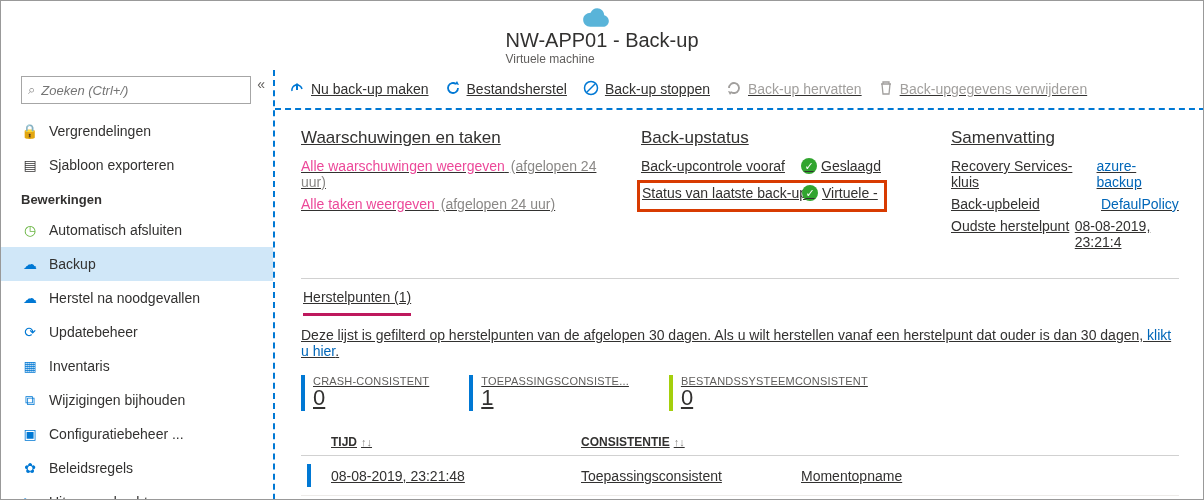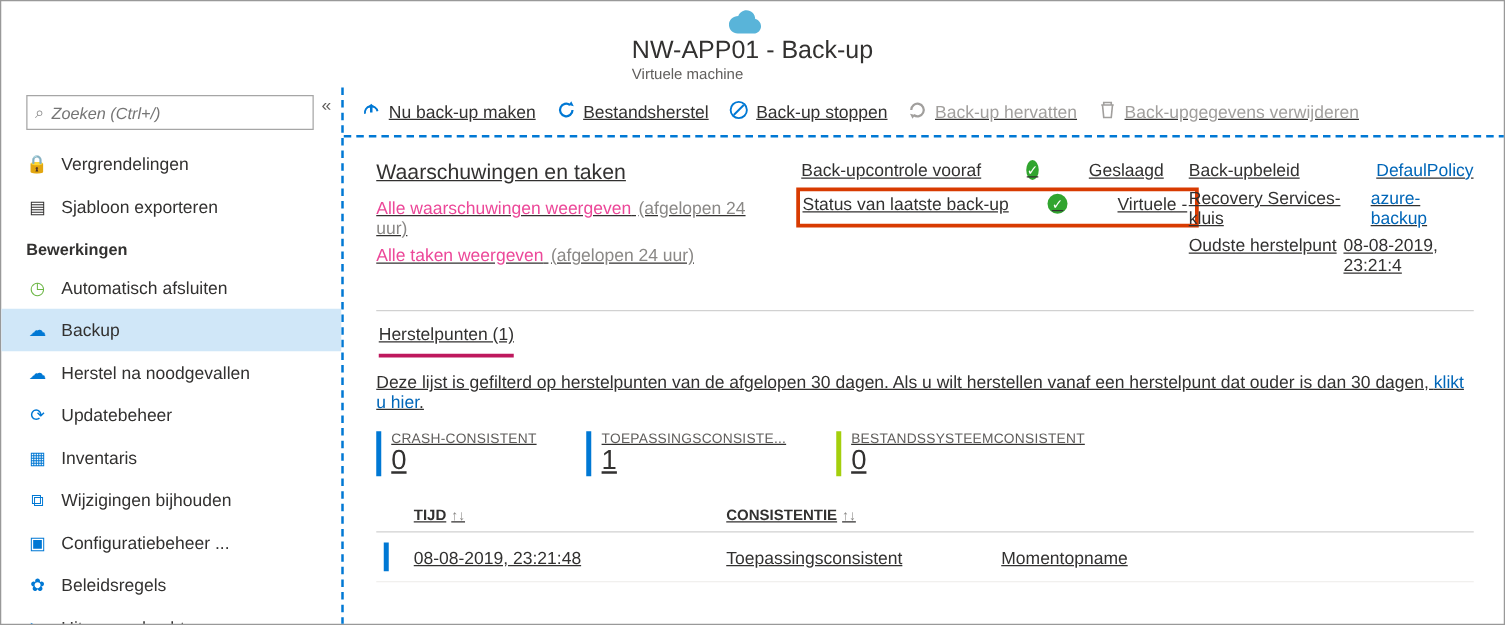--- a/index.html
+++ b/index.html
@@ -26,21 +26,21 @@
   .tbtn .ticon svg { width:16px; height:16px; }
   .content { padding: 18px 26px 0 26px; overflow:auto; }
   .columns { display:flex; gap:20px; }
   .col h3 { font-size:17px; font-weight:400; margin-bottom:10px; }
   .col1 { width:320px;}
   .col2 { width:290px;}
   .col3 { flex:1;}
   .linkrow { font-size:14px; margin-bottom:6px; }
   .linkrow a { color:#ec4899; text-decoration:none; }
   .greyspan { color:#8a8886; margin-left:2px;}
-  .statusrow { display:flex; align-items:center; font-size:14px; margin-bottom:6px; white-space:nowrap;gap:36px;}
+  .statusrow { display:flex; align-items:center; font-size:14px; margin-bottom:6px; white-space:nowrap;}
   .statusrow .label { width:160px;}
   .ok-badge { display:inline-flex; align-items:center; justify-content:center; width:16px; height:16px; border-radius:50%; background:#31a52f; color:#fff; font-size:11px; margin-right:4px;}
   .highlight-box { border:3px solid #d83b01; padding:2px 6px 2px 2px; margin-left:-4px; width:fit-content;}
   .kvrow { display:flex; font-size:14px; margin-bottom:6px;}
   .kvrow .k { width:150px;}
   .kvrow .v.link { color:#0066b8;}
   .divider { border:none; border-top:1px solid #d1d1d1; margin:22px 0 0 0;}
   .tabhdr { font-size:14px; padding:10px 0 8px 2px;}
   .tabhdr span.tab { border-bottom:3px solid #be185d; padding-bottom:8px; font-weight:400;}
   .hint { font-size:14px; margin:14px 0 16px 0;}
@@ -180,42 +180,44 @@
             <a href="#">Alle waarschuwingen weergeven</a>
             <span class="greyspan">(afgelopen 24 uur)</span>
           </div>
           <div class="linkrow">
             <a href="#">Alle taken weergeven</a>
             <span class="greyspan">(afgelopen 24 uur)</span>
           </div>
         </div>
 
         <div class="col col2">
+          <h3>Back-upstatus</h3>
           <div class="statusrow">
             <span class="label">Back-upcontrole vooraf</span>
             <span class="ok-badge">✓</span>
             <span>Geslaagd</span>
           </div>
           <div class="highlight-box">
             <div class="statusrow">
               <span class="label">Status van laatste back-up</span>
               <span class="ok-badge">✓</span>
               <span>Virtuele -</span>
             </div>
           </div>
         </div>
 
         <div class="col col3">
+          <h3>Samenvatting</h3>
+          <div class="kvrow">
+            <span class="k">Recovery Services-kluis</span>
+            <span class="v link">azure-backup</span>
+          </div>
           <div class="kvrow">
             <span class="k">Back-upbeleid</span>
             <span class="v link">DefaulPolicy</span>
-          </div>
-          <div class="kvrow">
-            <span class="k">Recovery Services-kluis</span>
-            <span class="v link">azure-backup</span>
           </div>
           <div class="kvrow">
             <span class="k">Oudste herstelpunt</span>
             <span class="v">08-08-2019, 23:21:4</span>
           </div>
         </div>
       </div>
 
       <hr class="divider">
 

